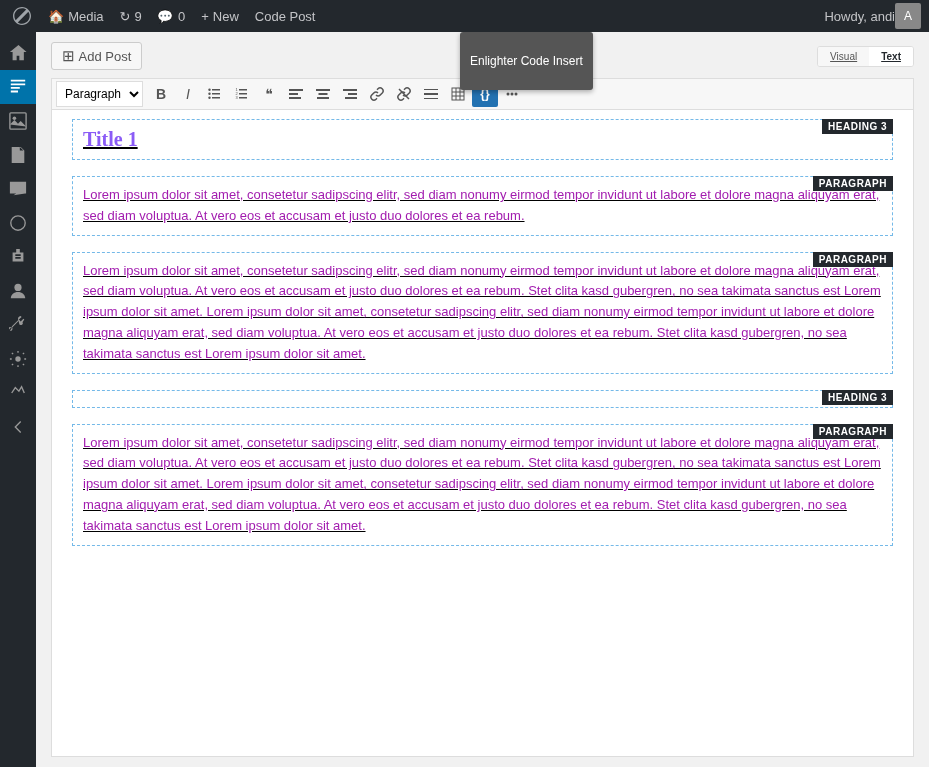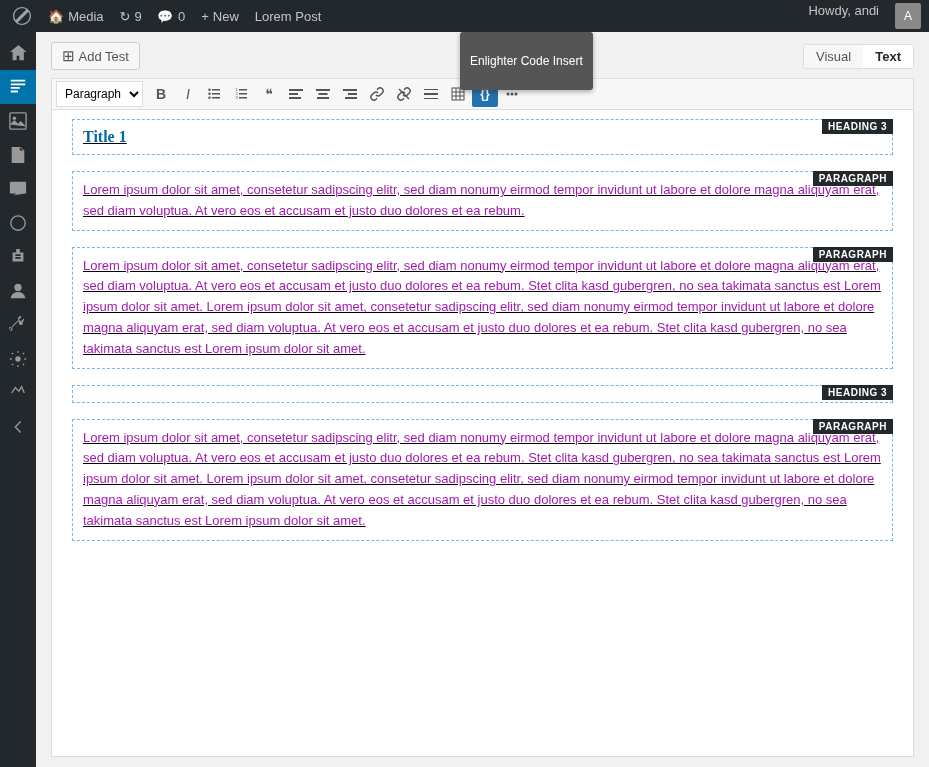--- a/index.html
+++ b/index.html
@@ -27,21 +27,21 @@
     .adminbar-item {
       display: flex; align-items: center;
       padding: 0 8px; height: 32px;
       color: #c3c4c7;
       font-size: 13px;
       cursor: pointer;
       gap: 4px;
     }
     .adminbar-right {
       margin-left: auto;
-      display: flex; align-items: flex-start; gap: 16px;
+      display: flex; align-items: center; gap: 0;
       color: #c3c4c7; font-size: 13px;
     }
     .adminbar-avatar {
       width: 26px; height: 26px; background: #888;
       border-radius: 2px; display: flex; align-items: center; justify-content: center;
       color: #fff; font-size: 12px;
     }
 
     
     .page-wrapper {
@@ -116,25 +116,26 @@
     }
     .visual-text-tabs {
       display: flex;
       border: 1px solid #ddd;
       border-radius: 3px;
       overflow: hidden;
       background: #fff;
     }
     .tab-btn {
       padding: 4px 12px;
-      font-size: 13px;
+      font-size: 10px;
       cursor: pointer;
       background: #f7f7f7;
       color: #555;
       border: none;
+      text-decoration: underline;
     }
     .tab-btn.active { background: #fff; color: #23282d; font-weight: 600; text-align: right; }
 
     
     .editor-toolbar {
       background: #f7f7f7;
       border: 1px solid #ddd;
       border-bottom: none;
       display: flex;
       align-items: center;
@@ -186,23 +187,23 @@
       position: absolute;
       top: -1px; right: -1px;
       background: #23282d;
       color: #fff;
       font-size: 10px;
       padding: 2px 6px;
       letter-spacing: 0.5px;
       font-weight: 600;
     }
     .heading-block h2 {
-      font-size: 16px;
+      font-size: 20px;
       font-weight: bold;
-      color: #0369a1;
+      color: #8b5cf6;
       font-family: Georgia, serif;
     }
     .paragraph-block p {
       font-size: 13px;
       line-height: 1.6;
       color: #a21caf;
     }
 
     
     .tooltip {
@@ -246,21 +247,21 @@
   </div>
   <div class="adminbar-item">
     <span>💬</span>
     <span>0</span>
   </div>
   <div class="adminbar-item">
     <span>+</span>
     <span>New</span>
   </div>
   <div class="adminbar-item">
-    <span>Lorem Post</span>
+    <span>Code Post</span>
   </div>
   <div class="adminbar-right">
     <span>Howdy, andi</span>
     <div class="adminbar-avatar">A</div>
   </div>
 </div>
 
 <div class="page-wrapper">
 
   <div id="adminmenu">
@@ -331,21 +332,21 @@
     </div>
   </div>
 
   <div id="wpwrap">
     <div id="wpcontent">
       <div class="editor-wrap">
 
         <div class="add-media-bar">
           <button class="add-media-btn">
             <span style="font-size:15px;">⊞</span>
-            <span>Add Test</span>
+            <span>Add Post</span>
           </button>
           <div class="visual-text-tabs">
             <button class="tab-btn">Visual</button>
             <button class="tab-btn active">Text</button>
           </div>
         </div>
 
         <div class="editor-toolbar">
           <select class="toolbar-select"><option>Paragraph</option></select>
           <button class="toolbar-btn" title="Bold" style="font-weight:bold;">B</button>

